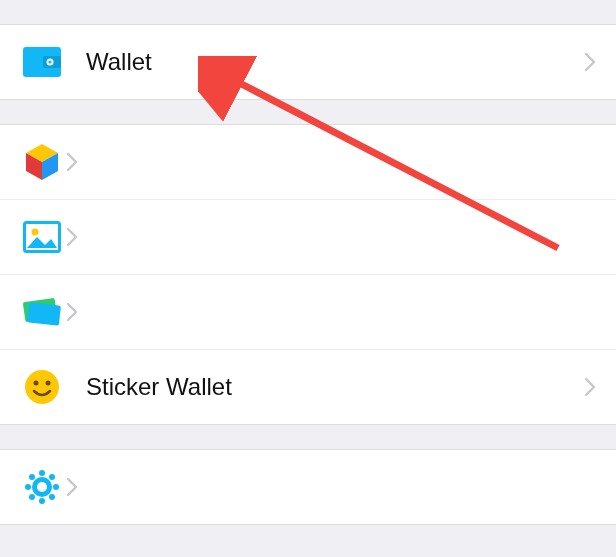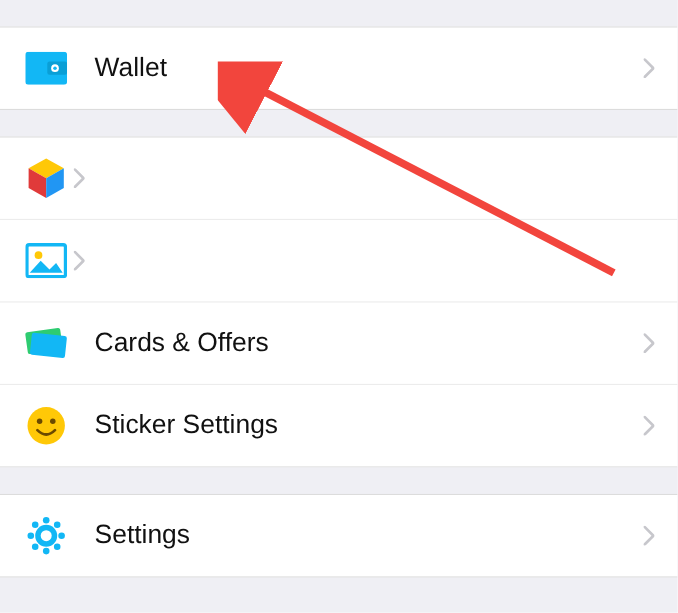--- a/index.html
+++ b/index.html
@@ -111,37 +111,36 @@
         </svg>
     </span>
   </div>
   <div class="row">
     <span class="icon-slot">
       <svg width="40" height="32" viewBox="0 0 40 32">
         <rect x="2" y="4" width="32" height="20" rx="2" fill="#2ecc71" transform="rotate(-8 18 14)"></rect>
         <rect x="6" y="8" width="32" height="20" rx="2" fill="#12b7f5" transform="rotate(6 22 18)"></rect>
       </svg>
     </span>
-    <span class="label">Cards &amp; Offers</span>
     <span class="chevron">
       <svg width="10" height="18" viewBox="0 0 10 18">
           <path d="M1 1 L9 9 L1 17" stroke="#c7c7cc" stroke-width="2.4" fill="none" stroke-linecap="round" stroke-linejoin="round"></path>
         </svg>
     </span>
   </div>
   <div class="row">
     <span class="icon-slot">
       <svg width="36" height="36" viewBox="0 0 36 36">
         <circle cx="18" cy="18" r="17" fill="#ffc807"></circle>
         <circle cx="12" cy="14" r="2.5" fill="#6b4a00"></circle>
         <circle cx="24" cy="14" r="2.5" fill="#6b4a00"></circle>
         <path d="M10 22 Q18 30 26 22" stroke="#6b4a00" stroke-width="2.5" fill="none" stroke-linecap="round"></path>
       </svg>
     </span>
-    <span class="label">Sticker Settings</span>
+    <span class="label">Sticker Wallet</span>
     <span class="chevron">
       <svg width="10" height="18" viewBox="0 0 10 18">
           <path d="M1 1 L9 9 L1 17" stroke="#c7c7cc" stroke-width="2.4" fill="none" stroke-linecap="round" stroke-linejoin="round"></path>
         </svg>
     </span>
   </div>
 </div>
 
 <div class="spacer"></div>
 
@@ -156,21 +155,20 @@
           <circle cx="4" cy="18" r="3"></circle>
           <circle cx="32" cy="18" r="3"></circle>
           <circle cx="8" cy="8" r="3"></circle>
           <circle cx="28" cy="8" r="3"></circle>
           <circle cx="8" cy="28" r="3"></circle>
           <circle cx="28" cy="28" r="3"></circle>
         </g>
         <circle cx="18" cy="18" r="5" fill="#ffffff"></circle>
       </svg>
     </span>
-    <span class="label">Settings</span>
     <span class="chevron">
       <svg width="10" height="18" viewBox="0 0 10 18">
           <path d="M1 1 L9 9 L1 17" stroke="#c7c7cc" stroke-width="2.4" fill="none" stroke-linecap="round" stroke-linejoin="round"></path>
         </svg>
     </span>
   </div>
 </div>
 
 <svg class="annotation-arrow" viewBox="0 0 370 210">
   <defs>

